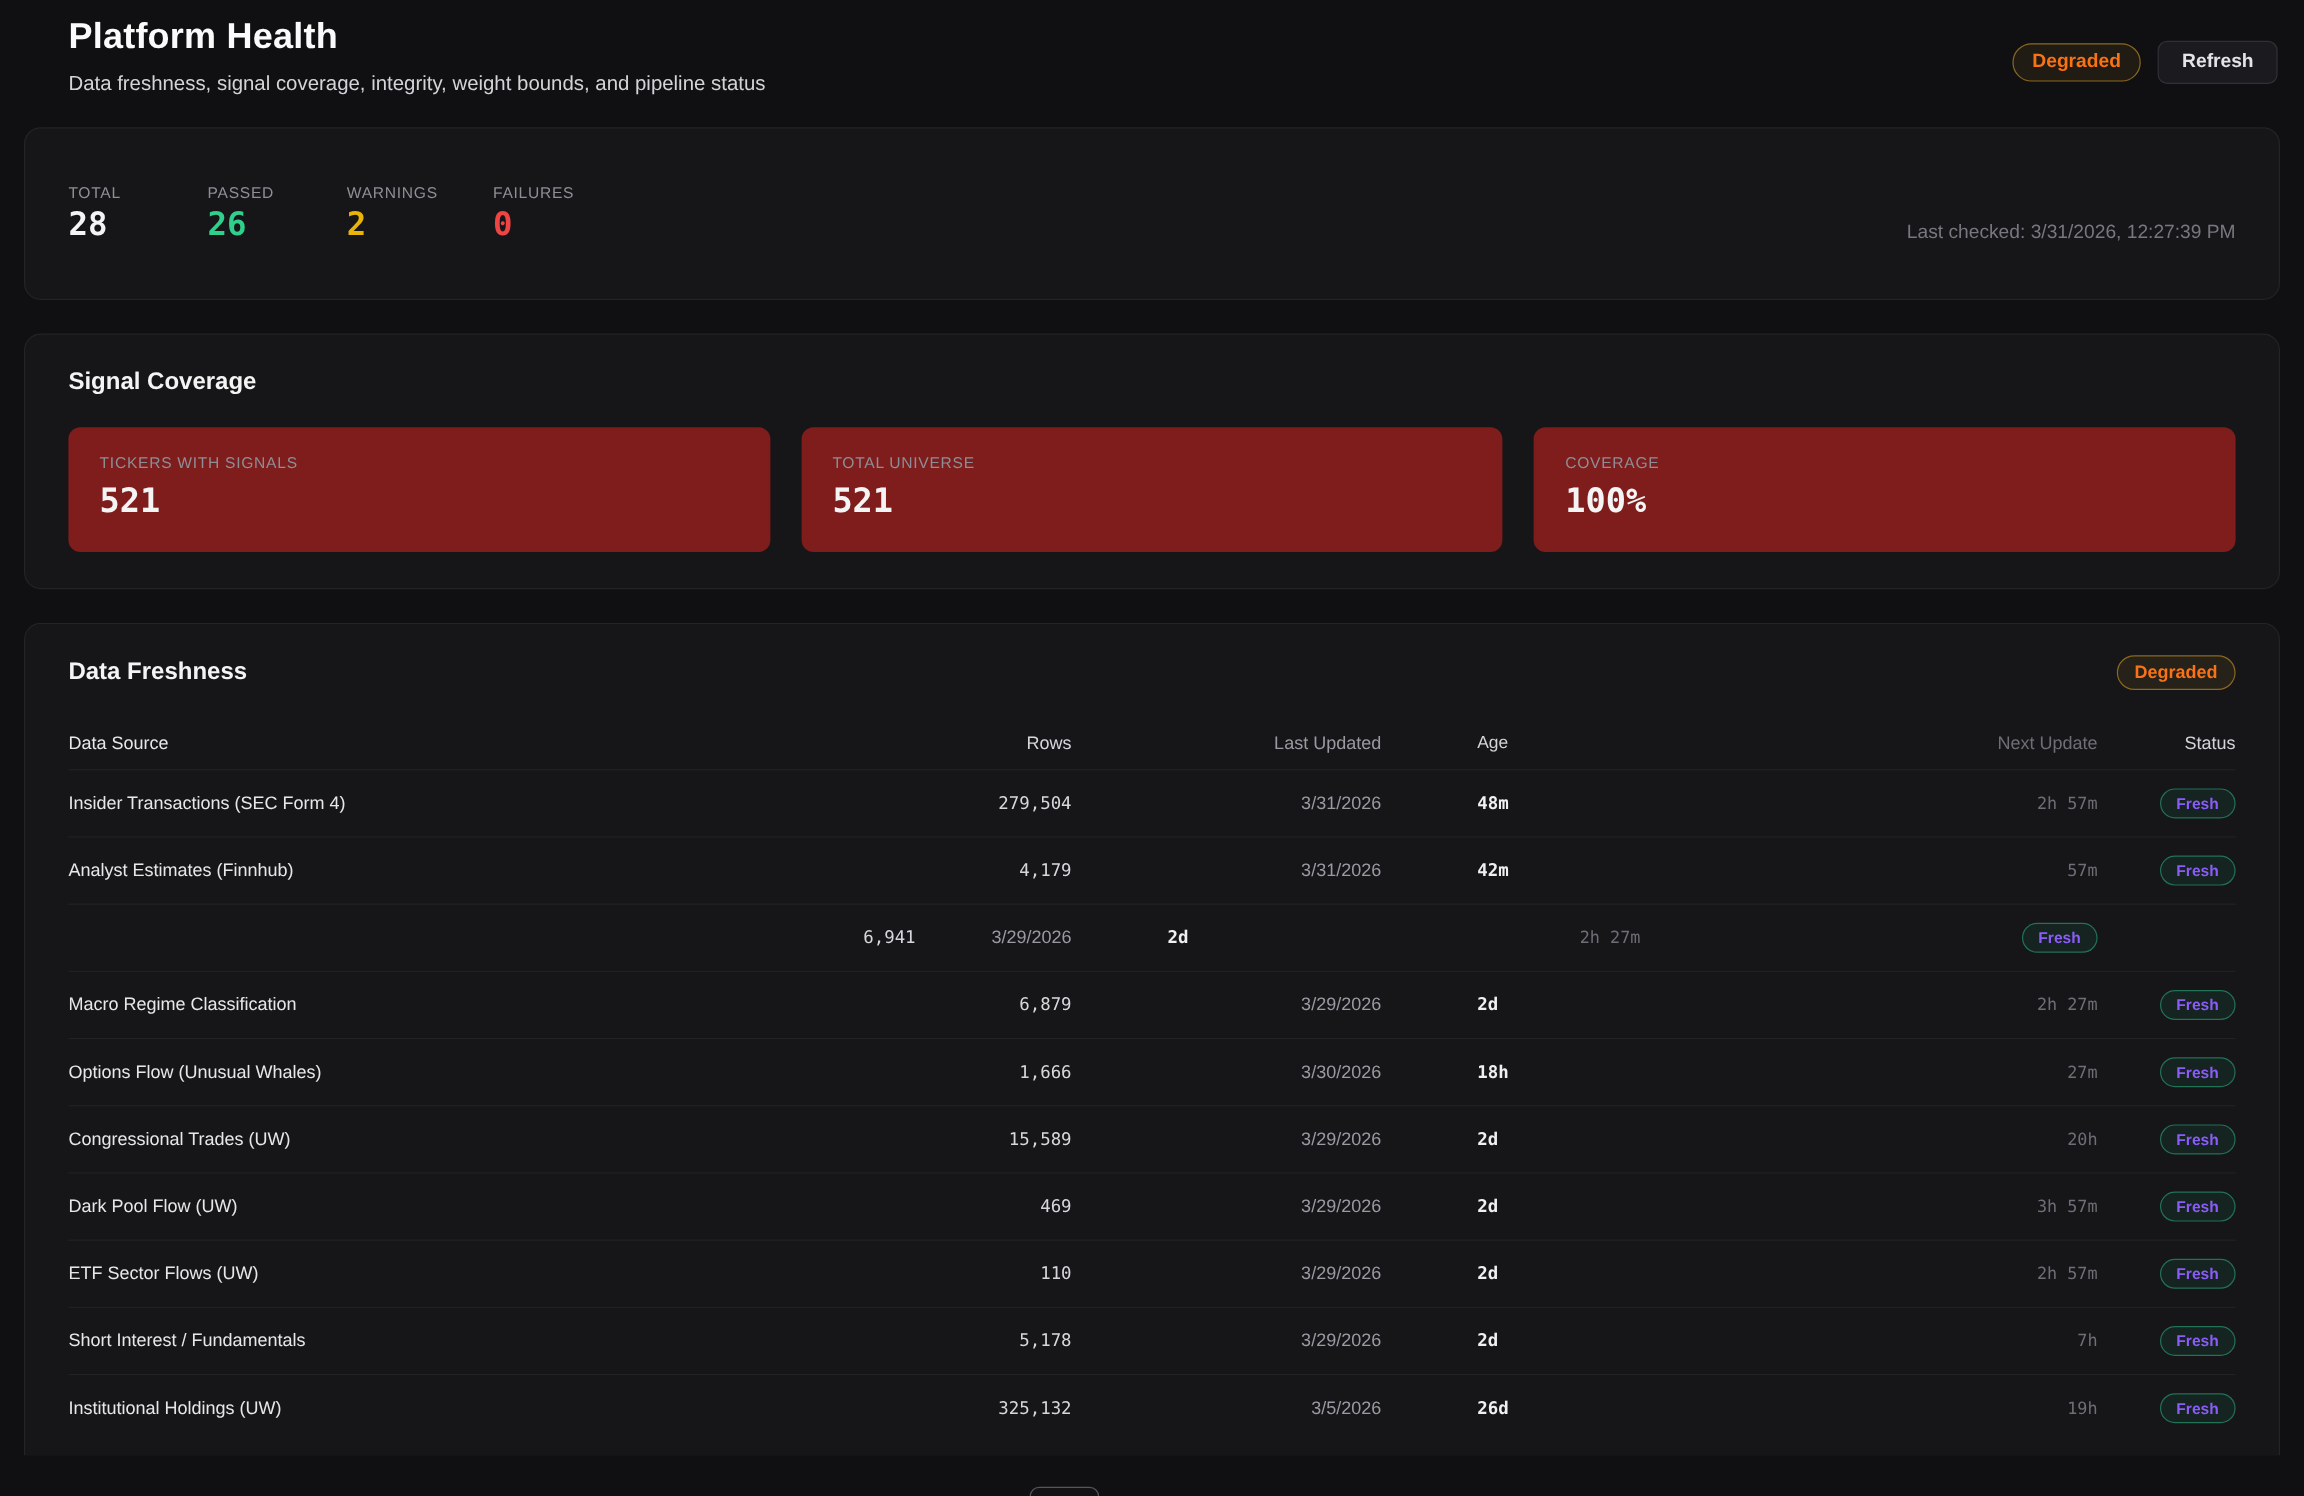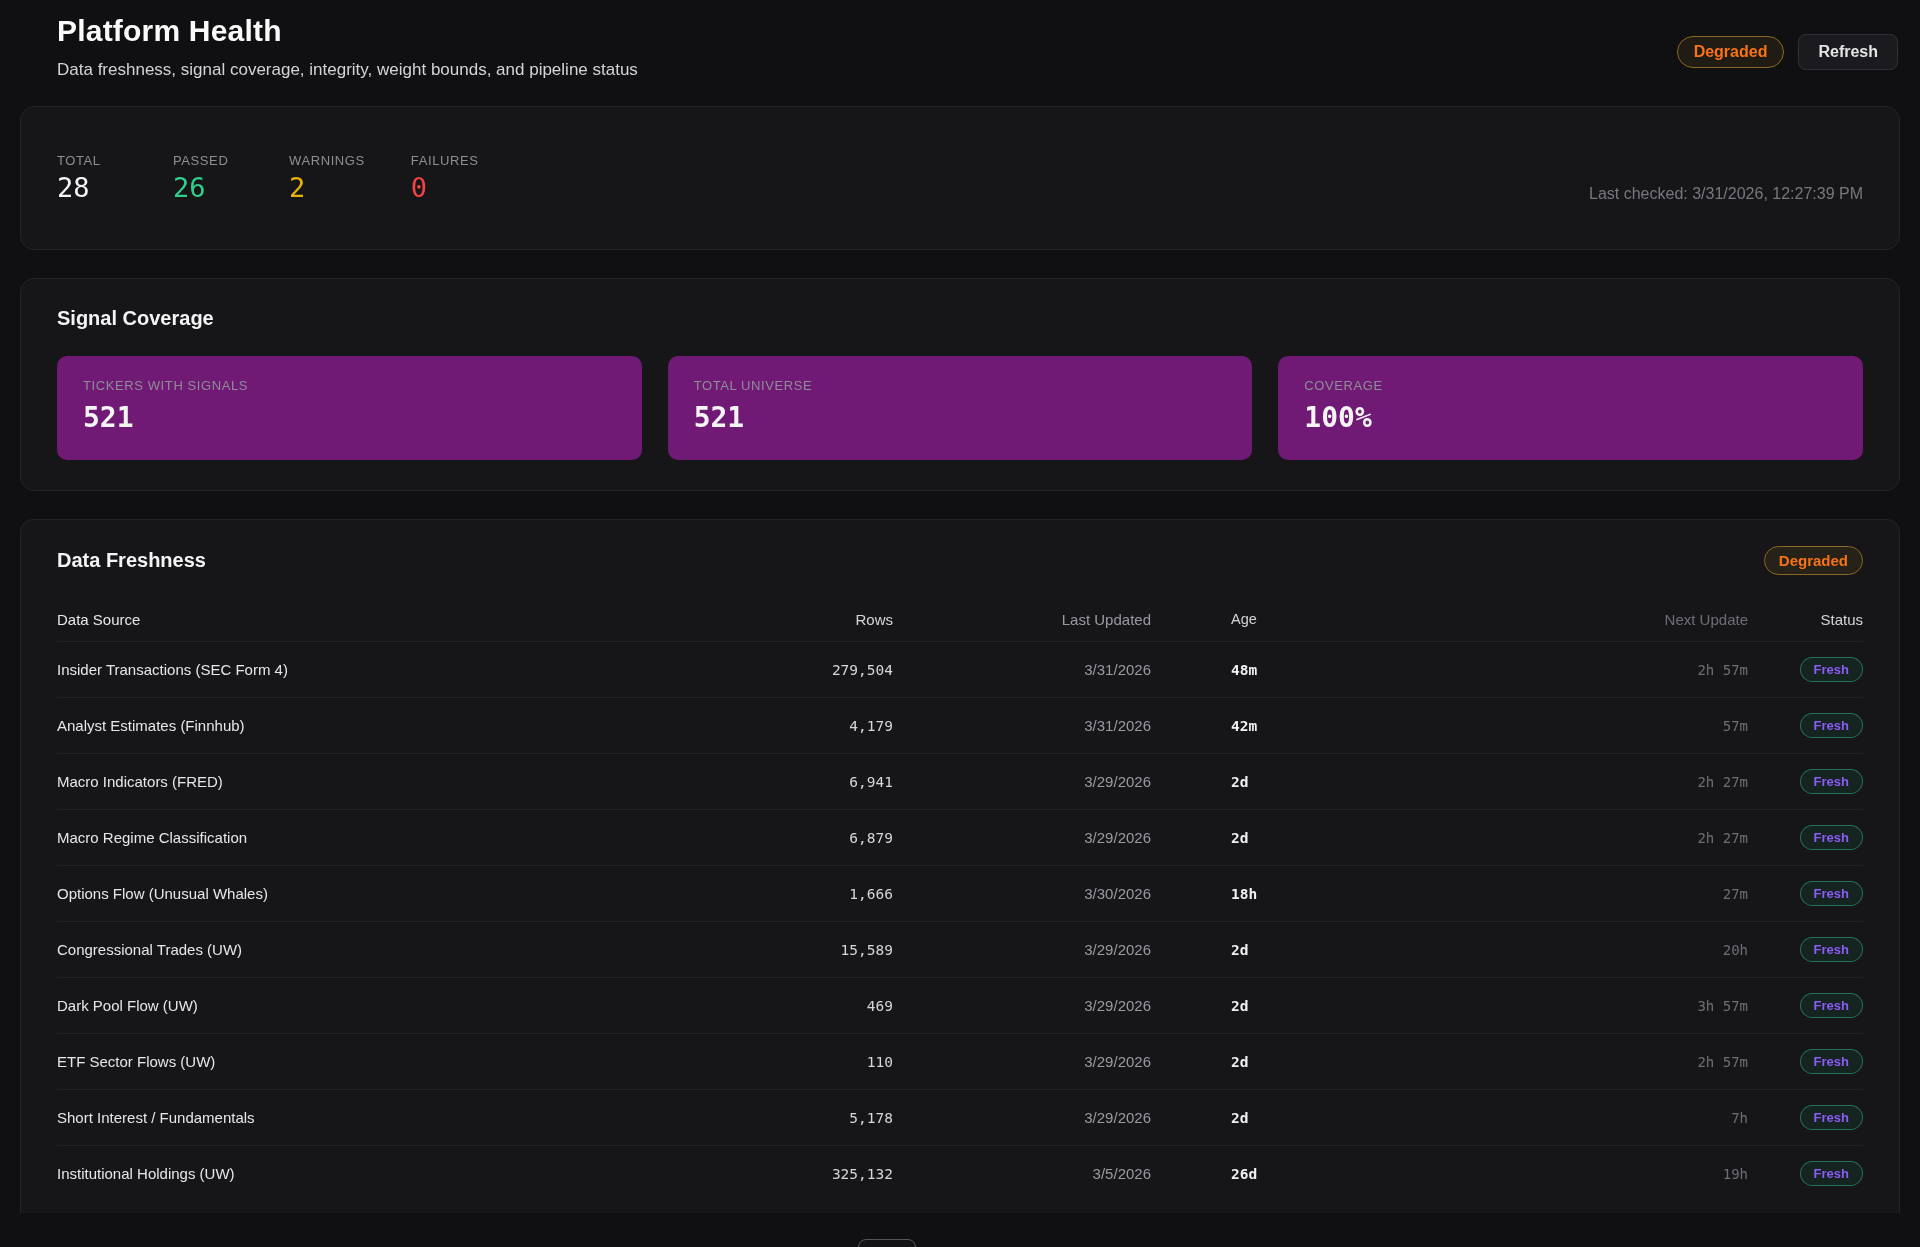--- a/index.html
+++ b/index.html
@@ -48,32 +48,32 @@
     border-radius: 14px;
     margin-bottom: 28px;
   }
   .section-title { font-size: 20px; font-weight: 700; color: #f4f4f5; }
 
   
   .summary-card { display: flex; justify-content: space-between; align-items: flex-end; padding: 46px 36px; }
   .stats-row { display: flex; gap: 46px; }
   .stat { min-width: 70px; }
   .stat-label { font-size: 13px; color: #8e8e96; letter-spacing: 0.6px; font-weight: 500; }
-  .stat-value { font-size: 27px; font-weight: 400; margin-top: 4px; }
+  .stat-value { font-size: 27px; font-weight: 700; margin-top: 4px; }
   .stat-value.total { color: #f4f4f5; }
   .stat-value.passed { color: #2fd08b; }
   .stat-value.warnings { color: #eab308; }
   .stat-value.failures { color: #ef4444; }
   .last-checked { font-size: 16px; color: #77777f; }
 
   
   .coverage-card { padding: 28px 36px 30px 36px; }
   .coverage-tiles { display: grid; grid-template-columns: 1fr 1fr 1fr; gap: 26px; margin-top: 26px; }
   .tile {
-    background: #701a75;
+    background: #7f1d1d;
     border-radius: 10px;
     padding: 22px 26px 26px 26px;
     min-height: 103px;
   }
   .tile-label { font-size: 13px; color: #8e8e96; letter-spacing: 0.6px; font-weight: 500; }
   .tile-value { font-size: 28px; font-weight: 700; color: #f4f4f5; margin-top: 8px; }
 
   
   .freshness-card { padding: 26px 36px 0 36px; margin-bottom: 0; border-bottom: none; border-bottom-left-radius: 0; border-bottom-right-radius: 0; min-height: 694px; }
   .freshness-head { display: flex; justify-content: space-between; align-items: center; }
@@ -204,21 +204,20 @@
     <div class="trow">
       <div class="cell c-source">Analyst Estimates (Finnhub)</div>
       <div class="cell c-rows mono">4,179</div>
       <div class="cell c-updated">3/31/2026</div>
       <div class="cell c-age mono">42m</div>
       <div class="cell c-next mono">57m</div>
       <div class="cell c-status"><span class="badge-fresh">Fresh</span></div>
     </div>
 
     <div class="trow">
-      <div class="cell c-source">Macro Indicators (FRED)</div>
       <div class="cell c-rows mono">6,941</div>
       <div class="cell c-updated">3/29/2026</div>
       <div class="cell c-age mono">2d</div>
       <div class="cell c-next mono">2h 27m</div>
       <div class="cell c-status"><span class="badge-fresh">Fresh</span></div>
     </div>
 
     <div class="trow">
       <div class="cell c-source">Macro Regime Classification</div>
       <div class="cell c-rows mono">6,879</div>

